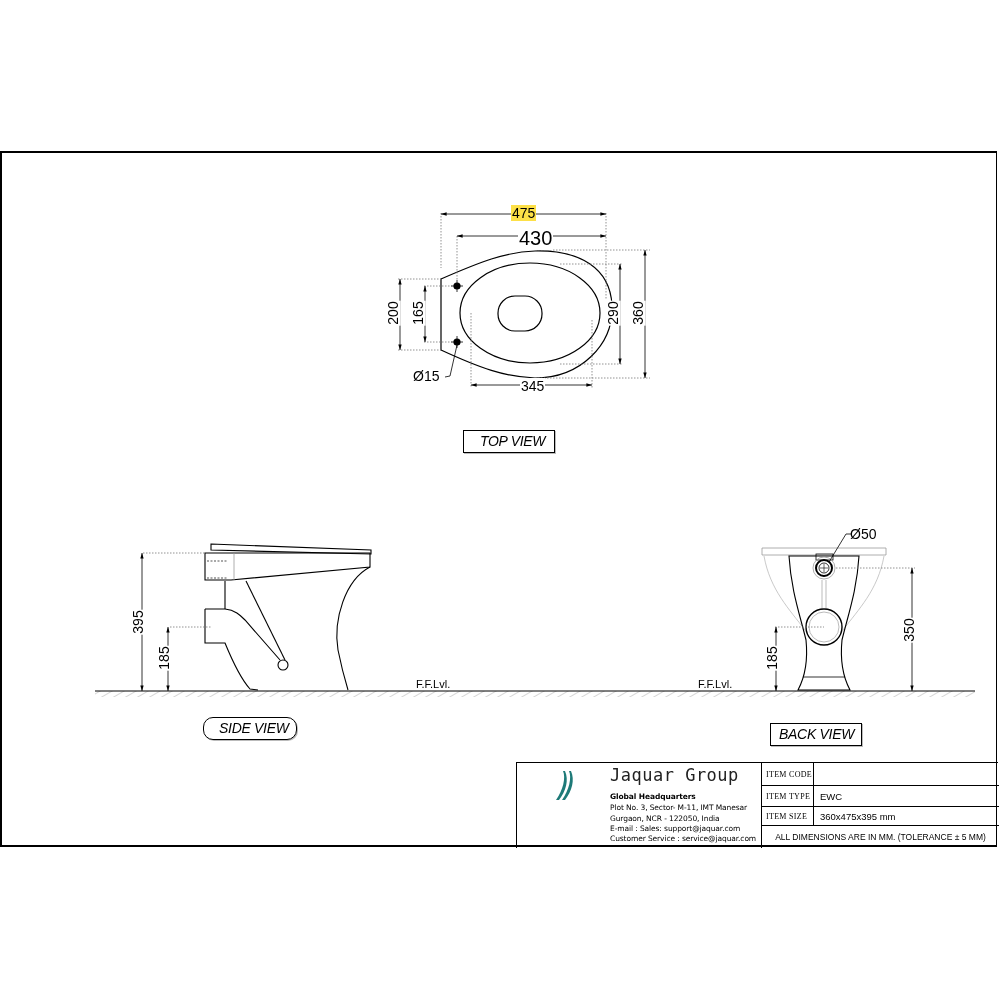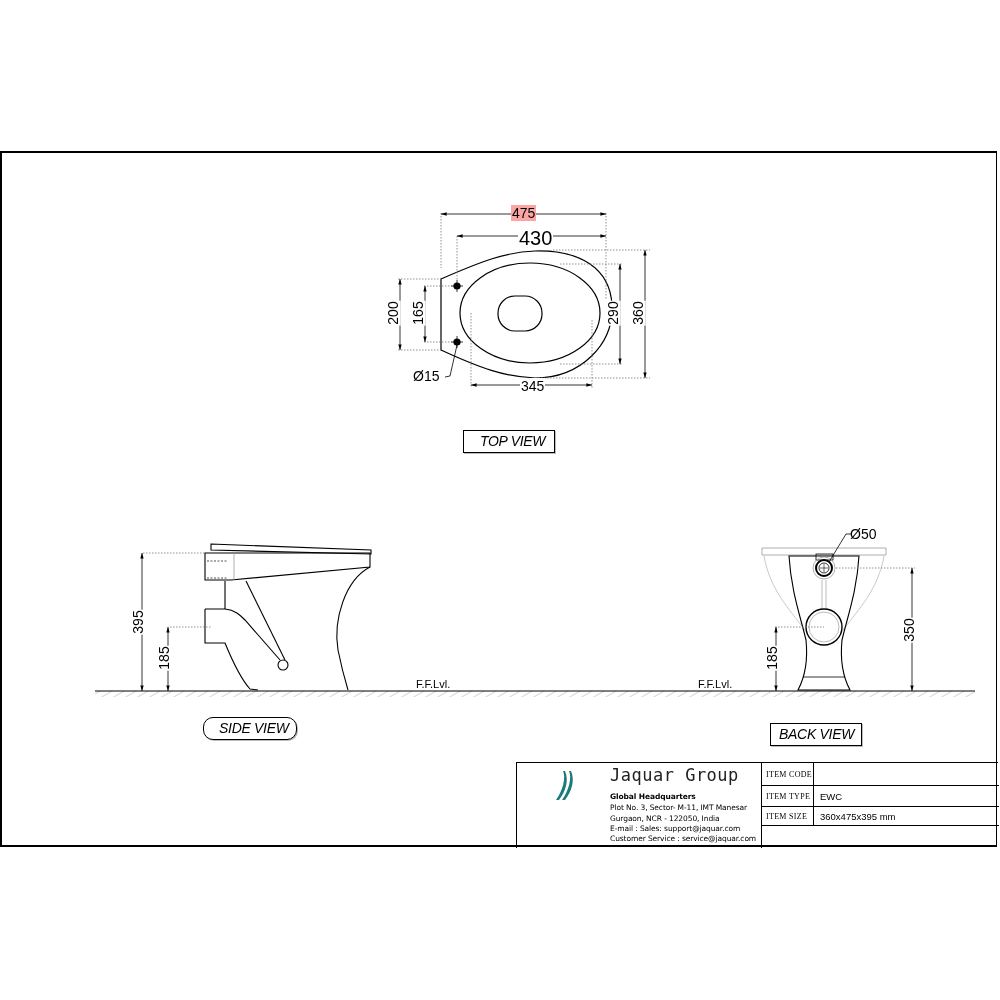--- a/index.html
+++ b/index.html
@@ -141,21 +141,21 @@
       <line x1="95" y1="691" x2="975" y2="691" stroke="#000" stroke-width="1"></line>
     </g>
 
     <g fill="#1e7a78">
       <path d="M563,771 C566,778 563,790 556,800 L559,800 C566,791 569,780 565,771 Z"></path>
       <path d="M569,771 C572,778 569,790 562,800 L565,800 C572,791 575,780 571,771 Z"></path>
     </g>
   </svg>
 
   <div>
-    <span style="position:absolute;left:511px;top:205px;font-size:14px;background:#fca5a5;padding:0 1px;">475</span>
+    <span style="position:absolute;left:511px;top:205px;font-size:14px;background:#fde047;padding:0 1px;">475</span>
     <span style="position:absolute;left:518px;top:227px;font-size:20px;background:#fff;padding:0 1px;">430</span>
     <span style="position:absolute;left:625px;top:305px;font-size:14px;transform:rotate(-90deg);background:#fff;padding:0 1px;">360</span>
     <span style="position:absolute;left:600px;top:305px;font-size:14px;transform:rotate(-90deg);background:#fff;padding:0 1px;">290</span>
     <span style="position:absolute;left:380px;top:305px;font-size:14px;transform:rotate(-90deg);background:#fff;padding:0 1px;">200</span>
     <span style="position:absolute;left:405px;top:305px;font-size:14px;transform:rotate(-90deg);background:#fff;padding:0 1px;">165</span>
     <span style="position:absolute;left:520px;top:378px;font-size:14px;background:#fff;padding:0 1px;">345</span>
     <span style="position:absolute;left:413px;top:368px;font-size:14px;">Ø15</span>
   </div>
 
   <div>
@@ -189,15 +189,16 @@
         <div class="tb-key">ITEM CODE</div>
       </div>
       <div class="tb-row" style="top:23px;height:21px;">
         <div class="tb-key">ITEM TYPE</div>
         <div class="tb-val">EWC</div>
       </div>
       <div class="tb-row" style="top:44px;height:19px;">
         <div class="tb-key">ITEM SIZE</div>
         <div class="tb-val">360x475x395 mm</div>
       </div>
+      <div class="tb-note">ALL DIMENSIONS ARE IN MM. (TOLERANCE ± 5 MM)</div>
     </div>
   </div>
 </div>
 
 </body></html>

